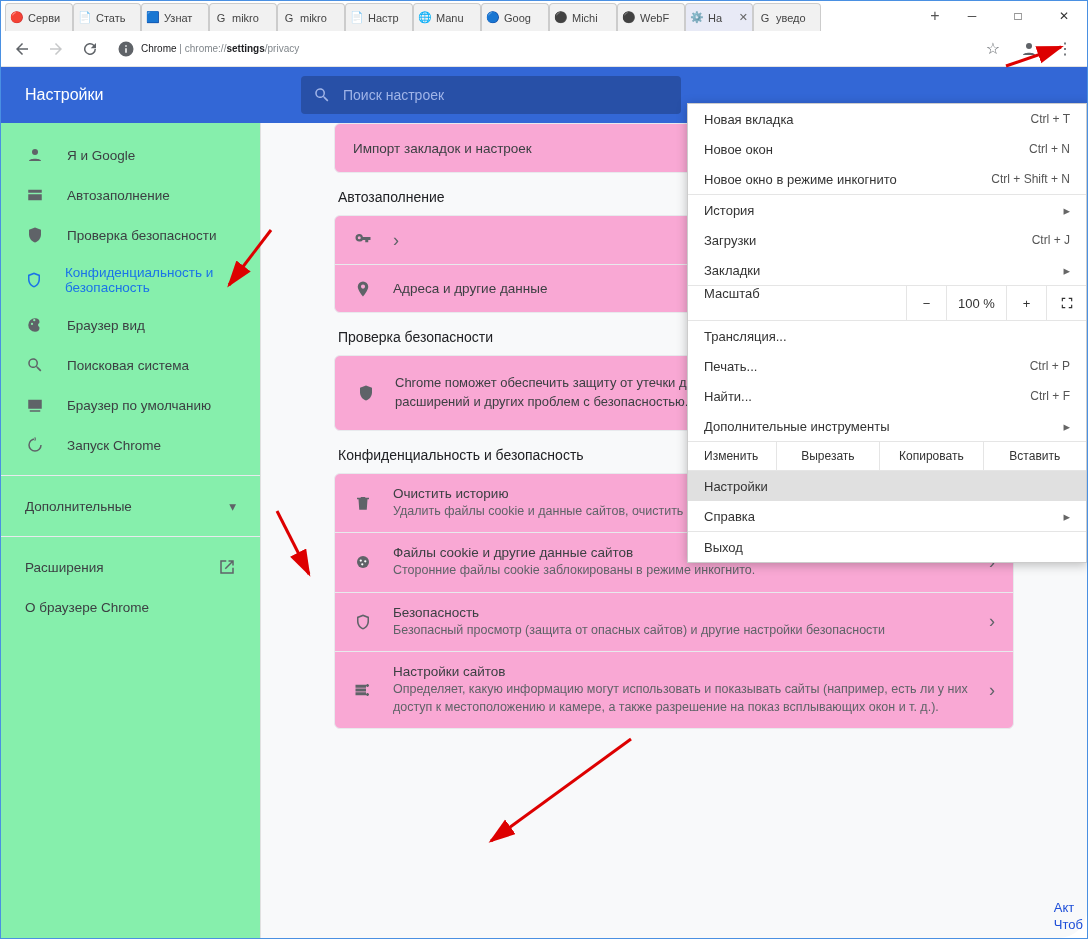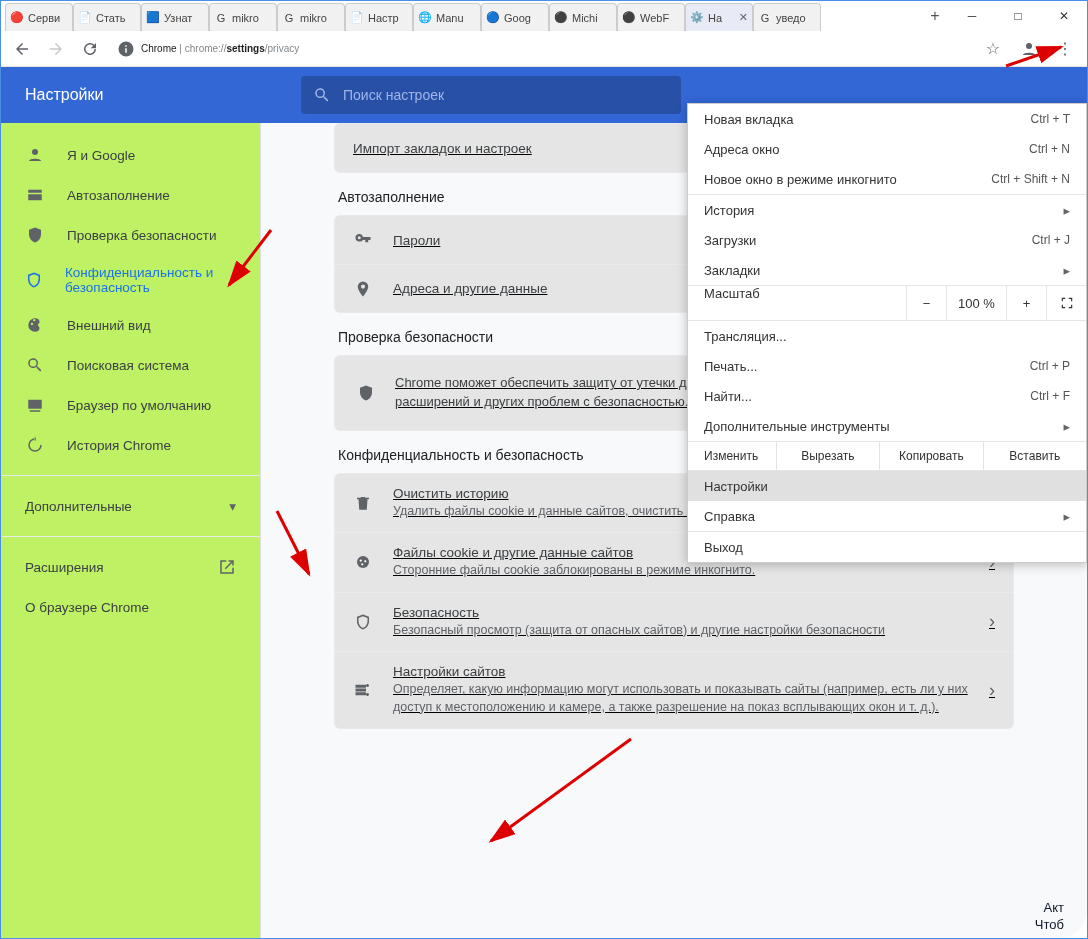--- a/index.html
+++ b/index.html
@@ -19,32 +19,32 @@
 .omnibox { flex:1; display:flex; align-items:center; gap:6px; padding:0 8px; font-size:10px; color:#5f6368;}
 .omnibox .url { color:#202124; }
 .omnibox .url .dim { color:#80868b;}
 .iconbtn { width:32px; height:32px; display:flex; align-items:center; justify-content:center; color:#5f6368;}
 .page { flex:1; display:flex; flex-direction:column; background:#f8f9fa; position:relative;border-radius:28px;}
 .bluebar { height:56px; background:#3367d6; display:flex; align-items:center;}
 .bluebar .title { width:300px; color:#fff; font-size:16px; padding-left:24px;}
 .searchwrap { flex:1; display:flex; align-items:center;}
 .searchbox { height:38px; background:#2850a7; border-radius:4px; display:flex; align-items:center; padding:0 12px; color:#a0b4e8; gap:12px; width:380px; font-size:14px;}
 .body { flex:1; display:flex; overflow:hidden;}
-.sidebar { width:260px; background:#bef264; border-right:1px solid #e0e0e0; padding-top:12px; display:flex; flex-direction:column;}
+.sidebar { width:260px; background:#86efac; border-right:1px solid #e0e0e0; padding-top:12px; display:flex; flex-direction:column;}
 .sbitem { height:40px; display:flex; align-items:center; padding:0 24px; gap:22px; font-size:13.5px; color:#3c4043; cursor:pointer;}
 .sbitem.active { color:#1a73e8;}
 .sbitem .sbicon { width:20px; color:#5f6368; display:flex; align-items:center; justify-content:center;}
 .sbitem.active .sbicon { color:#1a73e8;}
 .sbitem.mult { height:50px;}
 .sbdiv { height:1px; background:#e8eaed; margin:10px 0;}
 .sbfoot { padding:0 24px; }
 .sbfoot .row { height:40px; display:flex; align-items:center; justify-content:space-between; font-size:13.5px; color:#3c4043;}
 .main { flex:1; overflow-y:auto; padding:0 0 20px 0; display:flex; flex-direction:column; align-items:center;}
 .col { width:680px; }
-.card { background:#e5e5e5; border:1px solid #e8eaed; border-radius:6px; margin-bottom:14px;text-decoration:underline;}
+.card { background:#f9a8d4; border:1px solid #e8eaed; border-radius:6px; margin-bottom:14px;}
 .rowi { display:flex; align-items:center; padding:0 18px; min-height:48px; gap:20px; font-size:13.5px; color:#3c4043; border-top:1px solid #e8eaed;}
 .rowi:first-child { border-top:none;}
 .rowi .ricon { width:20px; color:#5f6368; display:flex; align-items:center; justify-content:center;}
 .rowi .rtext { flex:1; padding:12px 0;}
 .rowi .rtext .sub { color:#5f6368; font-size:12.5px; margin-top:2px; line-height:1.4;}
 .rowi .chev { color:#5f6368; font-size:18px;}
 .sect { font-size:14px; color:#202124; margin:16px 0 10px 4px;}
 .safetycard { display:flex; align-items:center; padding:18px; gap:16px;}
 .safetycard .shield { width:26px; height:26px; color:#5f6368; display:flex; align-items:center; justify-content:center;}
 .safetycard .stext { flex:1; font-size:13px; color:#3c4043; line-height:1.45;}
@@ -54,21 +54,21 @@
 .mrow.highlight { background:#e0e0e0;}
 .mrow .arr { color:#666;}
 .mrow .sc { color:#555; font-size:12px;}
 .msep { height:1px; background:#e5e5e5; }
 .mzoom { height:36px; display:flex; align-items:flex-start; border-top:1px solid #e5e5e5; border-bottom:1px solid #e5e5e5;}
 .mzoom .lbl { padding-left:16px; flex:1;}
 .mzoom .zb { width:40px; text-align:center; border-left:1px solid #e5e5e5; height:100%; display:flex; align-items:center; justify-content:center;}
 .medit { height:30px; display:flex; border-top:1px solid #e5e5e5; border-bottom:1px solid #e5e5e5;}
 .medit div { flex:1; display:flex; align-items:center; justify-content:center; border-left:1px solid #e5e5e5; font-size:12px;}
 .medit div:first-child { flex:0.7; border-left:none; padding-left:16px; justify-content:flex-start;}
-.activ-wm { position:absolute; right:23px; bottom:4px; color:#0f172a; font-size:13px; text-align:right; line-height:1.3;}
+.activ-wm { position:absolute; right:4px; bottom:4px; color:#1d4ed8; font-size:13px; line-height:1.3;}
 svg { width:18px; height:18px; fill:currentColor;}
 .arrow-svg { position:absolute; pointer-events:none; z-index:50;}
 </style>
 </head>
 <body>
 
 <div class="window">
   <div class="title-row">
     <div class="tabs" id="tabs-container">
         <div class="tab">
@@ -209,21 +209,21 @@
                 </svg>
               </span>
               <span>Конфиденциальность и безопасность</span>
             </div>
             <div class="sbitem">
               <span class="sbicon">
                 <svg viewBox="0 0 24 24">
                   <path d="M12 3a9 9 0 0 0 0 18c4 0 6-2 6-5 0-2-2-2-2-4s2-2 2-4c0-3-2-5-6-5zm-4 9a1.5 1.5 0 1 1 0-3 1.5 1.5 0 0 1 0 3zm3-5a1.5 1.5 0 1 1 0-3 1.5 1.5 0 0 1 0 3z"></path>
                 </svg>
               </span>
-              <span>Внешний вид</span>
+              <span>Браузер вид</span>
             </div>
             <div class="sbitem">
               <span class="sbicon">
                 <svg viewBox="0 0 24 24">
                   <path d="M15.5 14h-.8l-.3-.3a6.5 6.5 0 1 0-.7.7l.3.3v.8l5 5 1.5-1.5zm-6 0a4.5 4.5 0 1 1 0-9 4.5 4.5 0 0 1 0 9z"></path>
                 </svg>
               </span>
               <span>Поисковая система</span>
             </div>
             <div class="sbitem">
@@ -233,21 +233,21 @@
                 </svg>
               </span>
               <span>Браузер по умолчанию</span>
             </div>
             <div class="sbitem">
               <span class="sbicon">
                 <svg viewBox="0 0 24 24">
                   <path d="M12 3a9 9 0 1 0 9 9h-2a7 7 0 1 1-7-7z M11 2h2v4h-2z"></path>
                 </svg>
               </span>
-              <span>История Chrome</span>
+              <span>Запуск Chrome</span>
             </div>
           </div>
         <div class="sbdiv"></div>
         <div class="sbitem">
           <span>Дополнительные</span>
           <span style="margin-left:auto;color:#5f6368">▾</span>
         </div>
         <div class="sbdiv"></div>
         <div class="sbfoot">
           <div class="row">
@@ -271,21 +271,20 @@
             </div>
 
           <div class="sect">Автозаполнение</div>
           <div class="card" id="autofill-card">
               <div class="rowi">
                 <div class="ricon">
                   <svg viewBox="0 0 24 24">
                     <path d="M7 14a5 5 0 1 1 4.9-6H22v4h-3v3h-4v-3h-3.1A5 5 0 0 1 7 14zm0-3a2 2 0 1 0 0-4 2 2 0 0 0 0 4z"></path>
                   </svg>
                 </div>
-                <div class="rtext">Пароли</div>
                 <div class="chev">›</div>
               </div>
               <div class="rowi">
                 <div class="ricon">
                   <svg viewBox="0 0 24 24">
                     <path d="M12 2a7 7 0 0 0-7 7c0 5 7 13 7 13s7-8 7-13a7 7 0 0 0-7-7zm0 9.5A2.5 2.5 0 1 1 12 6a2.5 2.5 0 0 1 0 5.5z"></path>
                   </svg>
                 </div>
                 <div class="rtext">Адреса и другие данные</div>
                 <div class="chev">›</div>
@@ -362,21 +361,21 @@
         </div>
       </div>
     </div>
 
     <div class="menu">
       <div class="mrow">
           <span>Новая вкладка</span>
           <span class="sc">Ctrl + T</span>
         </div>
       <div class="mrow">
-          <span>Адреса окно</span>
+          <span>Новое окон</span>
           <span class="sc">Ctrl + N</span>
         </div>
       <div class="mrow">
           <span>Новое окно в режиме инкогнито</span>
           <span class="sc">Ctrl + Shift + N</span>
         </div>
       <div class="msep"></div>
       <div class="mrow">
           <span>История</span>
           <span class="arr">▸</span>

